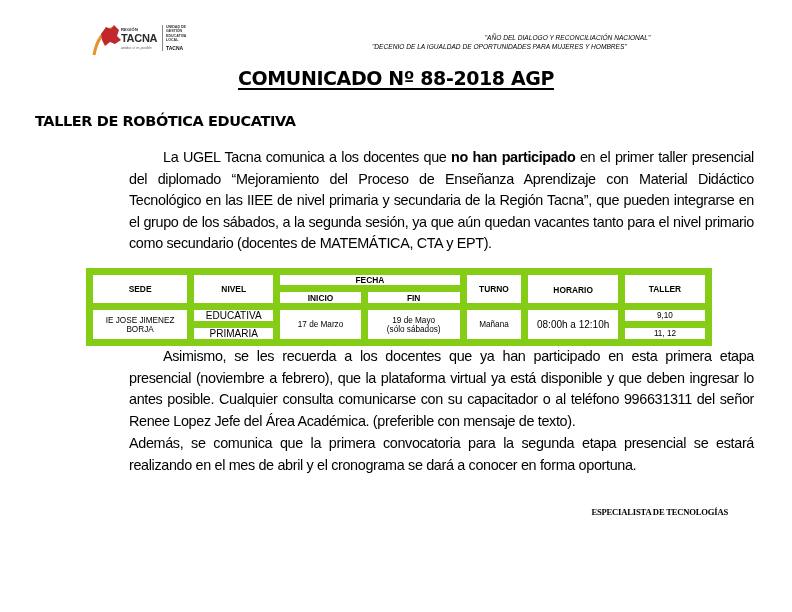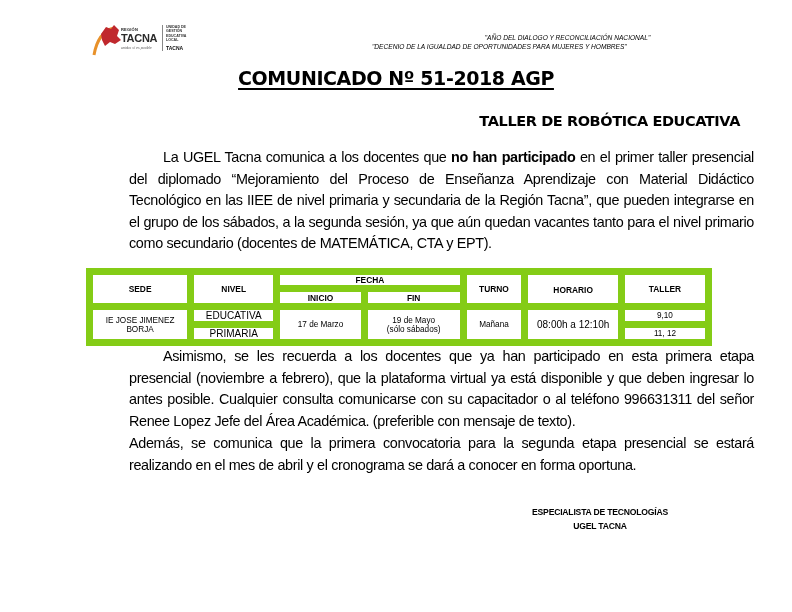--- a/index.html
+++ b/index.html
@@ -12,35 +12,35 @@
   .logo .divider { position: absolute; left: 70px; top: 3px; width: 1px; height: 26px; background: #888; }
   .logo .ugel { position: absolute; left: 74px; top: 3px; font-size: 3.6px; line-height: 4.4px; color: #333; font-weight: bold; }
   .logo .ugel-tacna { position: absolute; left: 74px; top: 23px; font-size: 5px; font-weight: bold; color: #111; }
 
   .mottos { position: absolute; left: 370px; top: 33px; width: 340px; font-size: 6.6px; font-style: italic; line-height: 9px; }
   .motto1 { text-align: center; padding-left: 55px; }
   .motto2 { text-align: left; padding-left: 2px; }
 
   .title { position: absolute; left: 0; width: 792px; top: 67px; text-align: center; font-family: "DejaVu Sans", sans-serif; font-size: 19px; font-weight: bold; }
   .title span { text-decoration: underline; text-decoration-thickness: 2px; text-underline-offset: 3px; letter-spacing: -0.4px; }
-  .subtitle { position: absolute; left: 0; width: 740px; top: 113px; text-align: right; padding-left: 35px; box-sizing: border-box; font-family: "DejaVu Sans", sans-serif; font-size: 14.5px; font-weight: bold; letter-spacing: -0.4px; }
+  .subtitle { position: absolute; left: 0; width: 740px; top: 113px; text-align: left; padding-left: 35px; box-sizing: border-box; font-family: "DejaVu Sans", sans-serif; font-size: 14.5px; font-weight: bold; letter-spacing: -0.4px; }
 
   .para { position: absolute; left: 87px; width: 625px; font-family: "Liberation Sans", sans-serif; font-size: 14.4px; line-height: 21.5px; text-align: justify; letter-spacing: -0.35px; margin-left: 42px; }
   .para .indent { display: inline-block; width: 34px; }
   .p1 { top: 147px; }
   .p2 { top: 346px; }
   .p3 { top: 433px; }
 
   table.sched { position: absolute; left: 86px; top: 268px; width: 626px; border-collapse: collapse; font-family: "Liberation Sans", sans-serif; font-size: 8.2px; }
   table.sched td, table.sched th { border: 7px solid #84cc16; text-align: center; padding: 0; }
   table.sched th { font-weight: bold; font-size: 8.4px; }
   .thick-top { border-top: 2px solid #000 !important; }
   .med { font-size: 10px; }
 
-  .sign { position: absolute; left: 500px; width: 200px; top: 505px; text-align: center; font-family: Liberation Sans, sans-serif; font-size: 8.6px; font-weight: bold; line-height: 14px; letter-spacing: -0.2px; }
+  .sign { position: absolute; left: 528px; width: 200px; top: 505px; text-align: right; font-family: Liberation Serif, serif; font-size: 8.6px; font-weight: bold; line-height: 14px; letter-spacing: -0.2px; }
 </style>
 </head>
 <body>
 
 <div class="logo">
   <svg width="30" height="34" viewBox="0 0 30 34">
     <path d="M2 33 Q6 10 22 6" stroke="#e8912a" stroke-width="3" fill="none"></path>
     <path d="M9 12 L14 5 L19 7 L22 3 L27 8 L25 14 L29 18 L23 22 L18 20 L13 24 L10 18 Z" fill="#c0282d"></path>
   </svg>
   <span class="region">REGIÓN</span>
@@ -54,21 +54,21 @@
     <div>LOCAL</div>
   </div>
   <span class="ugel-tacna">TACNA</span>
 </div>
 
 <div class="mottos">
   <div class="motto1">"AÑO DEL DIALOGO Y RECONCILIACIÓN NACIONAL"</div>
   <div class="motto2">"DECENIO DE LA IGUALDAD DE OPORTUNIDADES PARA MUJERES Y HOMBRES"</div>
 </div>
 
-<div class="title"><span>COMUNICADO Nº 51-2018 AGP</span></div>
+<div class="title"><span>COMUNICADO Nº 88-2018 AGP</span></div>
 <div class="subtitle">TALLER DE ROBÓTICA EDUCATIVA</div>
 
 <div class="para p1"><span class="indent"></span><span>La UGEL Tacna comunica a los docentes que </span><b>no han participado</b><span> en el primer taller presencial del diplomado “Mejoramiento del Proceso de Enseñanza Aprendizaje con Material Didáctico Tecnológico en las IIEE de nivel primaria y secundaria de la Región Tacna”, que pueden integrarse en el grupo de los sábados, a la segunda sesión, ya que aún quedan vacantes tanto para el nivel primario como secundario (docentes de MATEMÁTICA, CTA y EPT).</span></div>
 
 <table class="sched">
   <tbody>
       <tr style="height:13px">
     <th rowspan="2" style="width:104px">SEDE</th>
     <th rowspan="2" style="width:84px">NIVEL</th>
     <th colspan="2">FECHA</th>
@@ -97,14 +97,13 @@
     <td>11, 12</td>
   </tr>
 </tbody>
   </table>
 
 <div class="para p2"><span class="indent"></span><span>Asimismo, se les recuerda a los docentes que ya han participado en esta primera etapa presencial (noviembre  a febrero), que la plataforma virtual ya está disponible y que deben ingresar lo antes posible.  Cualquier consulta comunicarse con su capacitador o al teléfono 996631311 del señor Renee Lopez Jefe del Área Académica. (preferible con mensaje de texto).</span></div>
 <div class="para p3">Además, se comunica que la primera convocatoria para la segunda etapa presencial se estará realizando en el mes de abril y el cronograma se dará a conocer en forma oportuna.</div>
 
 <div class="sign">
   <div>ESPECIALISTA DE TECNOLOGÍAS</div>
-  <div>UGEL TACNA</div>
 </div>
 
 </body></html>

